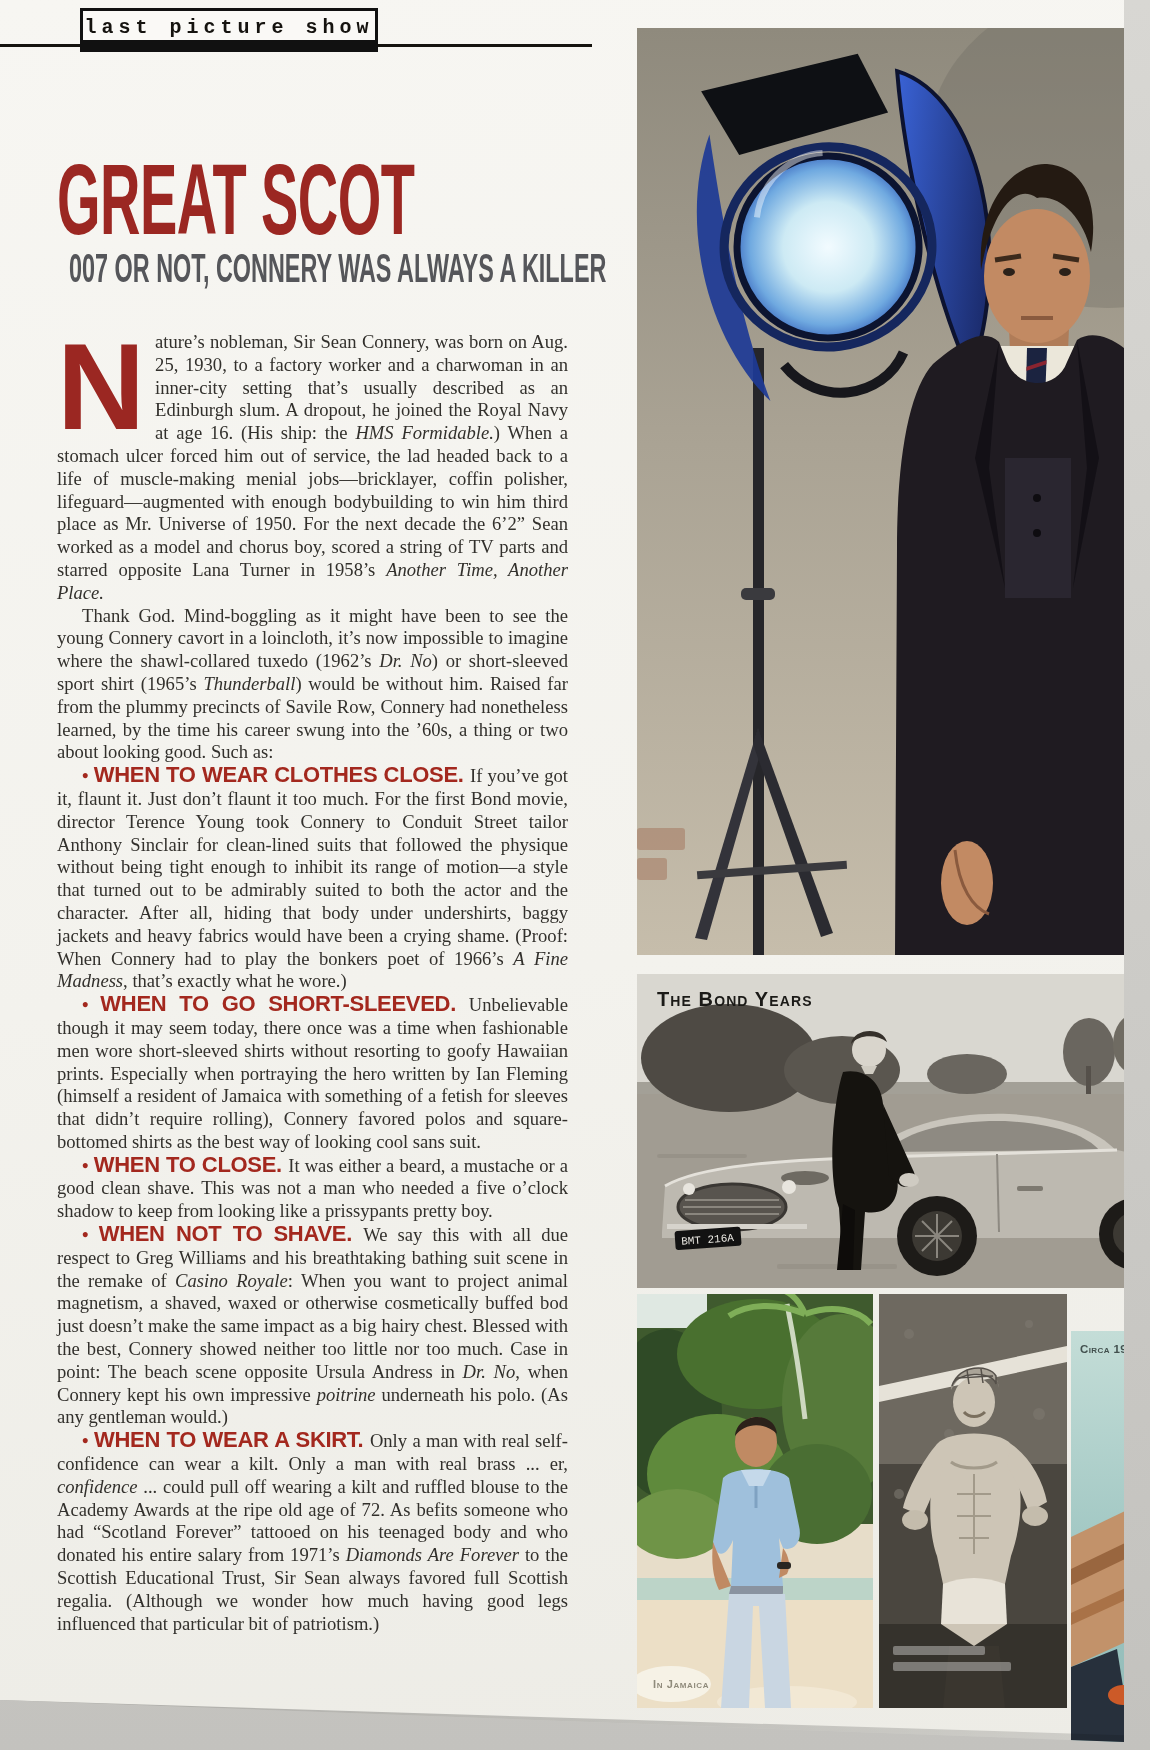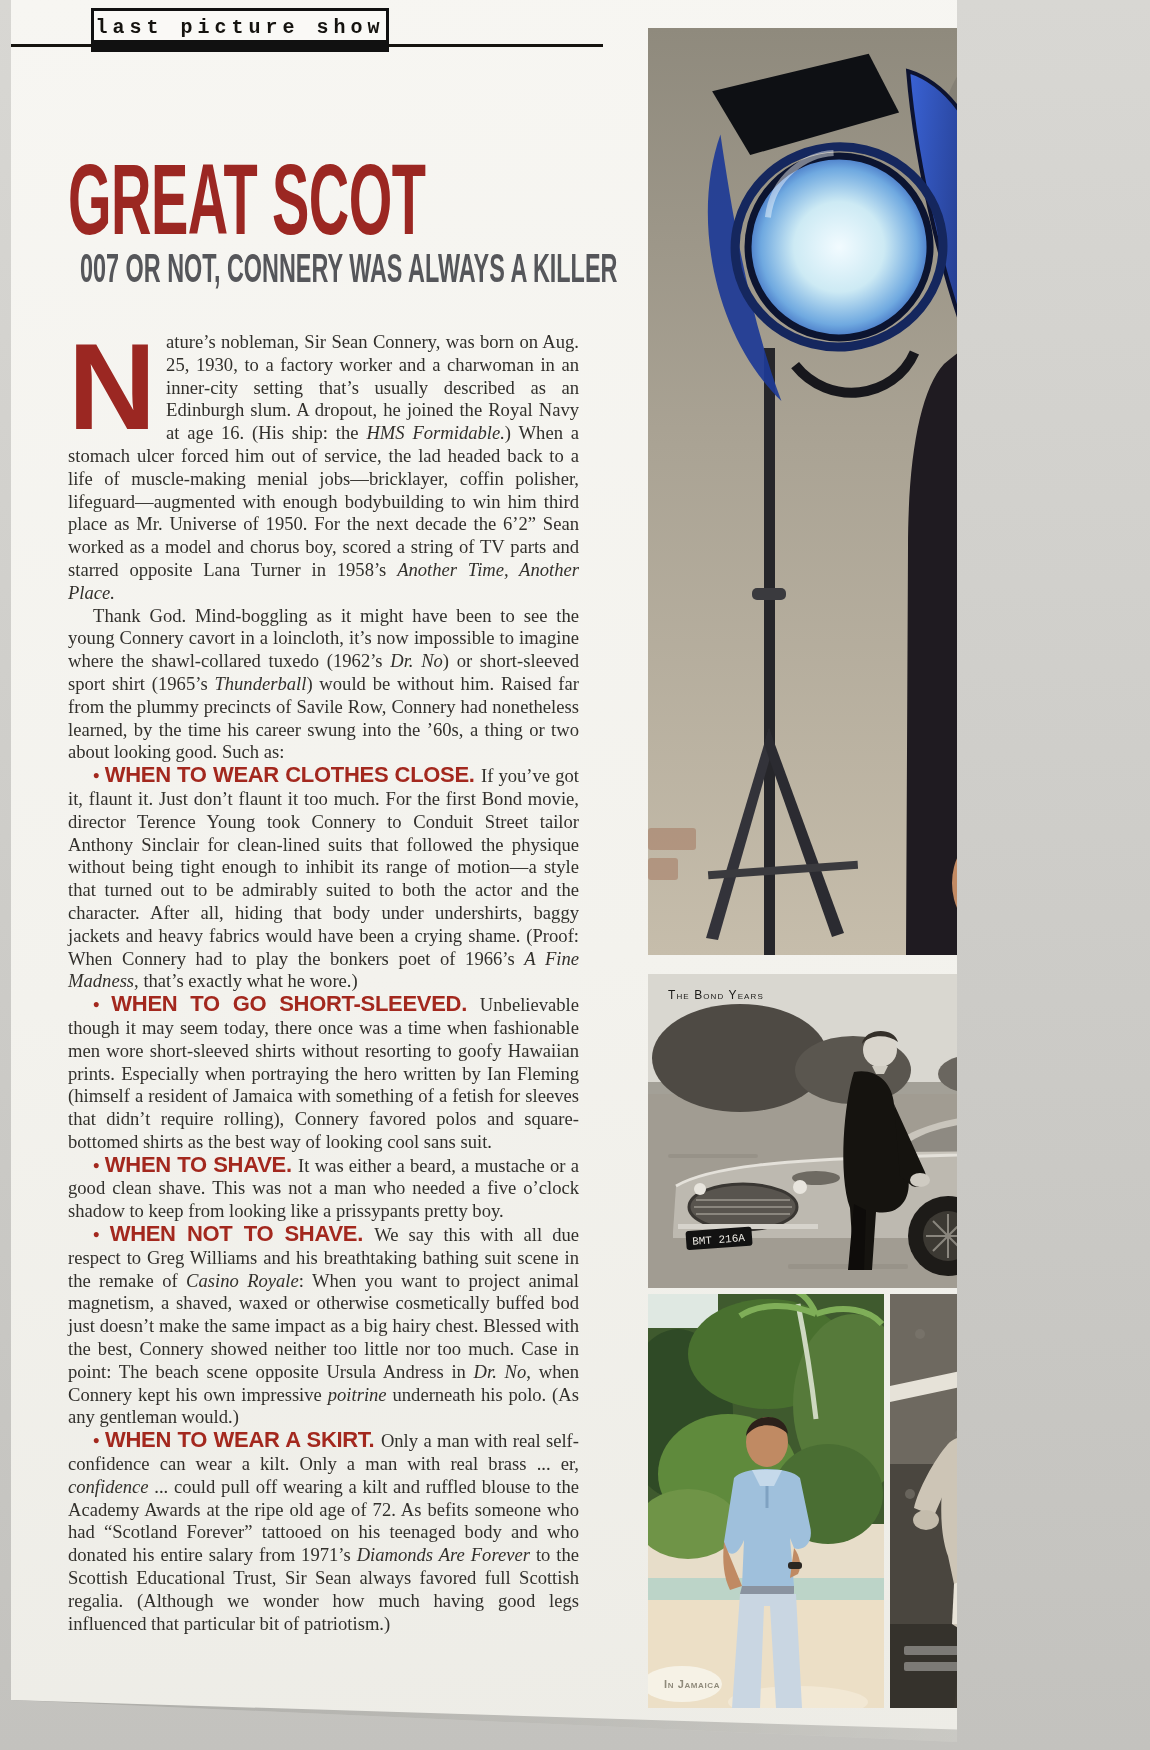--- a/index.html
+++ b/index.html
@@ -1,17 +1,17 @@
 <!DOCTYPE html>
 <html lang="en"><head>
 <meta charset="utf-8">
 <style>
   html,body{margin:0;padding:0;width:1150px;height:1750px;overflow:hidden;
     background:linear-gradient(#d8d7d3,#c3c2be);font-family:"Liberation Serif",serif;}
-  .page{position:absolute;left:11px;top:0;width:946px;height:1750px;
+  .page{position:absolute;left:0;top:0;width:1124px;height:1750px;
     background:linear-gradient(175deg,#f7f6f2 0%,#f3f2ed 55%,#edece6 100%);
     clip-path:polygon(0 0,100% 0,100% 1742px,0 1700px);}
   .page-shadow{position:absolute;left:0;top:1690px;width:1150px;height:60px;
     background:linear-gradient(100deg,rgba(0,0,0,.28),rgba(0,0,0,.12));
     clip-path:polygon(0 10px,100% 46px,100% 60px,0 24px);}
   
   .rule{position:absolute;left:0;top:44px;width:592px;height:3px;background:#15130f;}
   .tab{position:absolute;left:80px;top:8px;width:292px;height:32px;background:#faf9f6;
     border:3px solid #111;border-bottom:none;display:flex;align-items:center;justify-content:center;}
   .tab-bar{position:absolute;left:80px;top:40px;width:298px;height:12px;background:#111;}
@@ -38,21 +38,21 @@
     font-size:22px;letter-spacing:-.3px;}
   
   .photo{position:absolute;overflow:hidden;}
   .photo svg{display:block;}
   #photo-portrait{left:637px;top:28px;width:513px;height:927px;}
   #photo-bond{left:637px;top:974px;width:513px;height:314px;}
   #photo-jamaica{left:637px;top:1294px;width:236px;height:414px;}
   #photo-shirtless{left:879px;top:1294px;width:188px;height:414px;}
   #photo-circa{left:1071px;top:1290px;width:79px;height:418px;margin-top:41px;}
   .cap-bond{position:absolute;left:20px;top:14px;font-family:"Liberation Sans",sans-serif;
-    font-variant:small-caps;font-weight:400;font-size:12px;letter-spacing:1.1px;color:#1b1a17;}
+    font-variant:small-caps;font-weight:700;font-size:20px;letter-spacing:1.1px;color:#1b1a17;}
   .cap-circa{position:absolute;left:9px;top:12px;font-family:"Liberation Sans",sans-serif;
     font-variant:small-caps;font-weight:600;font-size:11.5px;letter-spacing:.4px;color:#42504e;}
   .cap-jamaica{position:absolute;left:16px;bottom:18px;font-family:"Liberation Sans",sans-serif;
     font-variant:small-caps;font-weight:600;font-size:11px;letter-spacing:.6px;
     color:rgba(118,112,96,.8);margin-top:14px;}
 </style>
 </head>
 <body>
 
 <div class="page">
@@ -68,21 +68,21 @@
   </div>
   <div class="subtitle-wrap">
     <span class="subtitle">007 OR NOT, CONNERY WAS ALWAYS A KILLER</span>
   </div>
 
   <div class="article" id="article-body">
       <p class="para drop"><span class="dropcap">N</span>ature’s nobleman, Sir Sean Connery, was born on Aug. 25, 1930, to a factory worker and a charwoman in an inner-city setting that’s usually described as an Edinburgh slum. A dropout, he joined the Royal Navy at age 16. (His ship: the <i>HMS Formidable.</i>) When a stomach ulcer forced him out of service, the lad headed back to a life of muscle-making menial jobs—bricklayer, coffin polisher, lifeguard—augmented with enough bodybuilding to win him third place as Mr. Universe of 1950. For the next decade the 6’2” Sean worked as a model and chorus boy, scored a string of TV parts and starred opposite Lana Turner in 1958’s <i>Another Time, Another Place.</i></p>
       <p class="para indent">Thank God. Mind-boggling as it might have been to see the young Connery cavort in a loincloth, it’s now impossible to imagine where the shawl-collared tuxedo (1962’s <i>Dr. No</i>) or short-sleeved sport shirt (1965’s <i>Thunderball</i>) would be without him. Raised far from the plummy precincts of Savile Row, Connery had nonetheless learned, by the time his career swung into the ’60s, a thing or two about looking good. Such as:</p>
       <p class="para bullet"><span class="bullet-dot">• </span><span class="bullet-label">WHEN TO WEAR CLOTHES CLOSE. </span>If you’ve got it, flaunt it. Just don’t flaunt it too much. For the first Bond movie, director Terence Young took Connery to Conduit Street tailor Anthony Sinclair for clean-lined suits that followed the physique without being tight enough to inhibit its range of motion—a style that turned out to be admirably suited to both the actor and the character. After all, hiding that body under undershirts, baggy jackets and heavy fabrics would have been a crying shame. (Proof: When Connery had to play the bonkers poet of 1966’s <i>A Fine Madness</i>, that’s exactly what he wore.)</p>
       <p class="para bullet"><span class="bullet-dot">• </span><span class="bullet-label">WHEN TO GO SHORT-SLEEVED. </span>Unbelievable though it may seem today, there once was a time when fashionable men wore short-sleeved shirts without resorting to goofy Hawaiian prints. Especially when portraying the hero written by Ian Fleming (himself a resident of Jamaica with something of a fetish for sleeves that didn’t require rolling), Connery favored polos and square-bottomed shirts as the best way of looking cool sans suit.</p>
-      <p class="para bullet"><span class="bullet-dot">• </span><span class="bullet-label">WHEN TO SHAVE. </span>It was either a beard, a mustache or a good clean shave. This was not a man who needed a five o’clock shadow to keep from looking like a prissypants pretty boy.</p>
+      <p class="para bullet"><span class="bullet-dot">• </span><span class="bullet-label">WHEN TO CLOSE. </span>It was either a beard, a mustache or a good clean shave. This was not a man who needed a five o’clock shadow to keep from looking like a prissypants pretty boy.</p>
       <p class="para bullet"><span class="bullet-dot">• </span><span class="bullet-label">WHEN NOT TO SHAVE. </span>We say this with all due respect to Greg Williams and his breathtaking bathing suit scene in the remake of <i>Casino Royale</i>: When you want to project animal magnetism, a shaved, waxed or otherwise cosmetically buffed bod just doesn’t make the same impact as a big hairy chest. Blessed with the best, Connery showed neither too little nor too much. Case in point: The beach scene opposite Ursula Andress in <i>Dr. No</i>, when Connery kept his own impressive <i>poitrine</i> underneath his polo. (As any gentleman would.)</p>
       <p class="para bullet"><span class="bullet-dot">• </span><span class="bullet-label">WHEN TO WEAR A SKIRT. </span>Only a man with real self-confidence can wear a kilt. Only a man with real brass ... er, <i>confidence</i> ... could pull off wearing a kilt and ruffled blouse to the Academy Awards at the ripe old age of 72. As befits someone who had “Scotland Forever” tattooed on his teenaged body and who donated his entire salary from 1971’s <i>Diamonds Are Forever</i> to the Scottish Educational Trust, Sir Sean always favored full Scottish regalia. (Although we wonder how much having good legs influenced that particular bit of patriotism.)</p>
     </div>
 
   <div class="photo" id="photo-portrait">
     <svg width="513" height="927" viewBox="0 0 513 927">
       <defs>
         <linearGradient id="wallG" x1="0" y1="0" x2="0" y2="1">
           <stop offset="0" stop-color="#8f8a7d"></stop>
             <stop offset=".45" stop-color="#aaa394"></stop>

